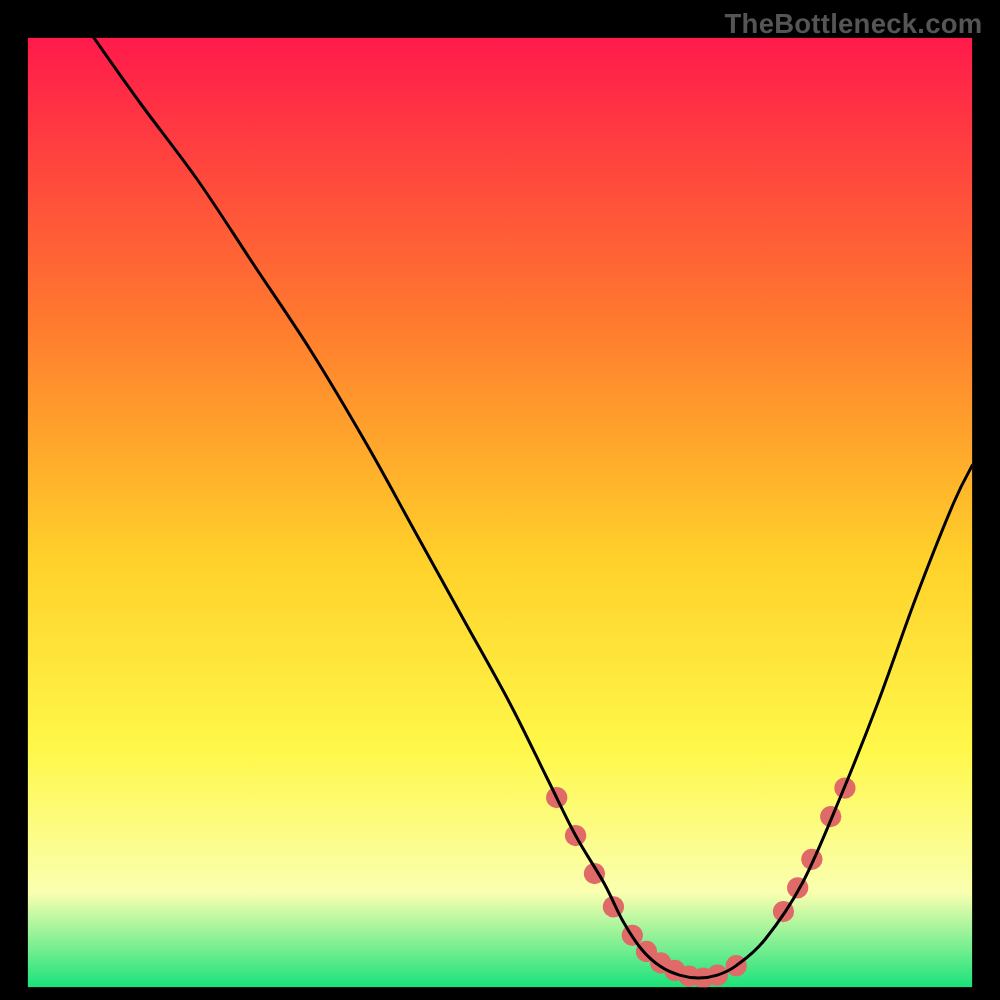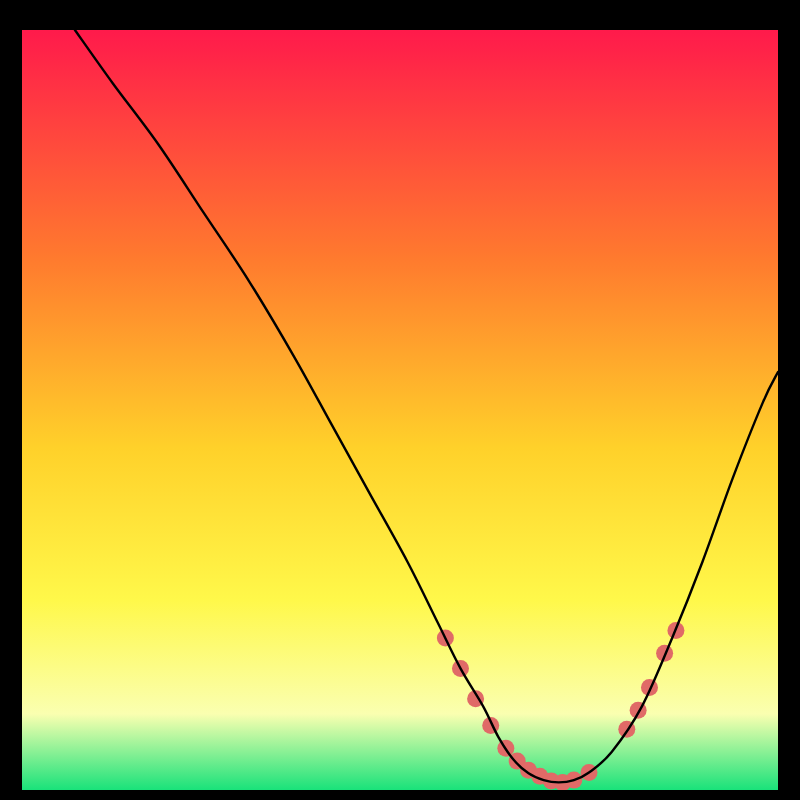--- a/index.html
+++ b/index.html
@@ -31,20 +31,21 @@
     overflow: hidden;
   }
   svg.plot { display: block; width: 756px; height: 760px; }
   .curve { fill: none; stroke: #000; stroke-width: 2.4; stroke-linecap: round; stroke-linejoin: round; }
   .marker { fill: #e06a67; stroke: none; }
 </style>
 </head>
 <body>
 
 <div class="frame">
+  <div class="watermark">TheBottleneck.com</div>
   <div class="plot-wrap">
     <svg class="plot" viewBox="0 0 756 760">
       <defs>
         <linearGradient id="bg" x1="0" y1="0" x2="0" y2="1">
           <stop id="g0" offset="0%" stop-color="#ff1a4b"></stop>
           <stop id="g1" offset="30%" stop-color="#ff7a2e"></stop>
           <stop id="g2" offset="55%" stop-color="#ffd12a"></stop>
           <stop id="g3" offset="75%" stop-color="#fff84a"></stop>
           <stop id="g4" offset="90%" stop-color="#faffb0"></stop>
           <stop id="g5" offset="100%" stop-color="#19e27a"></stop>

